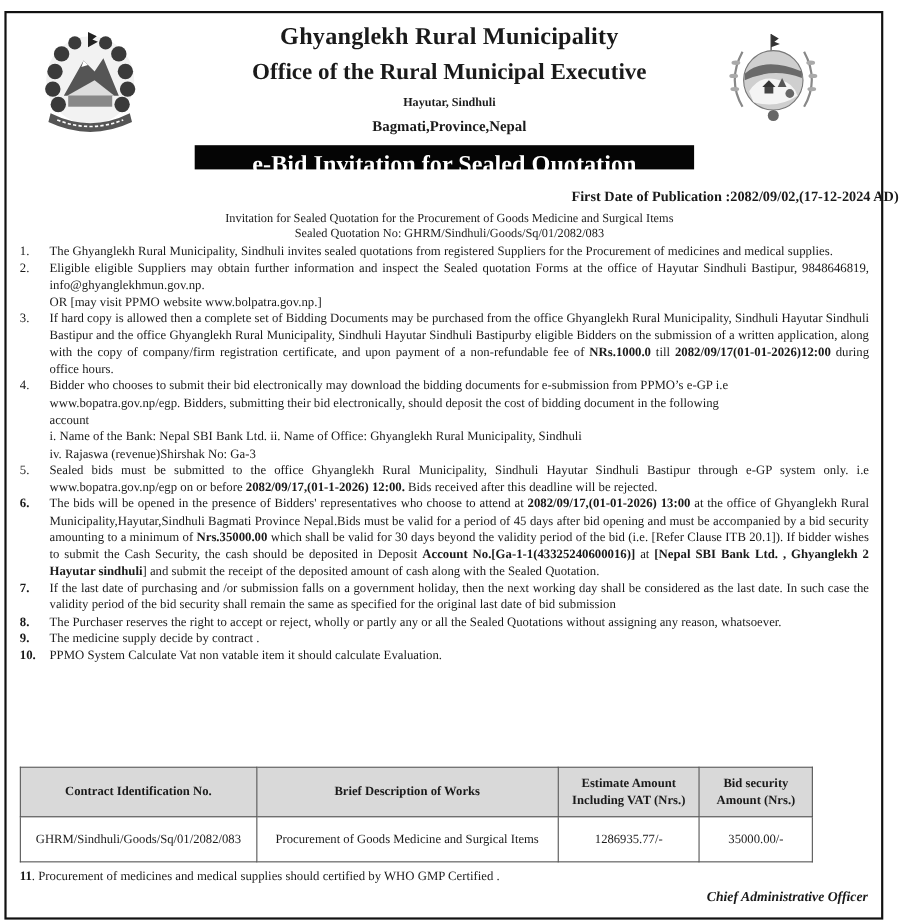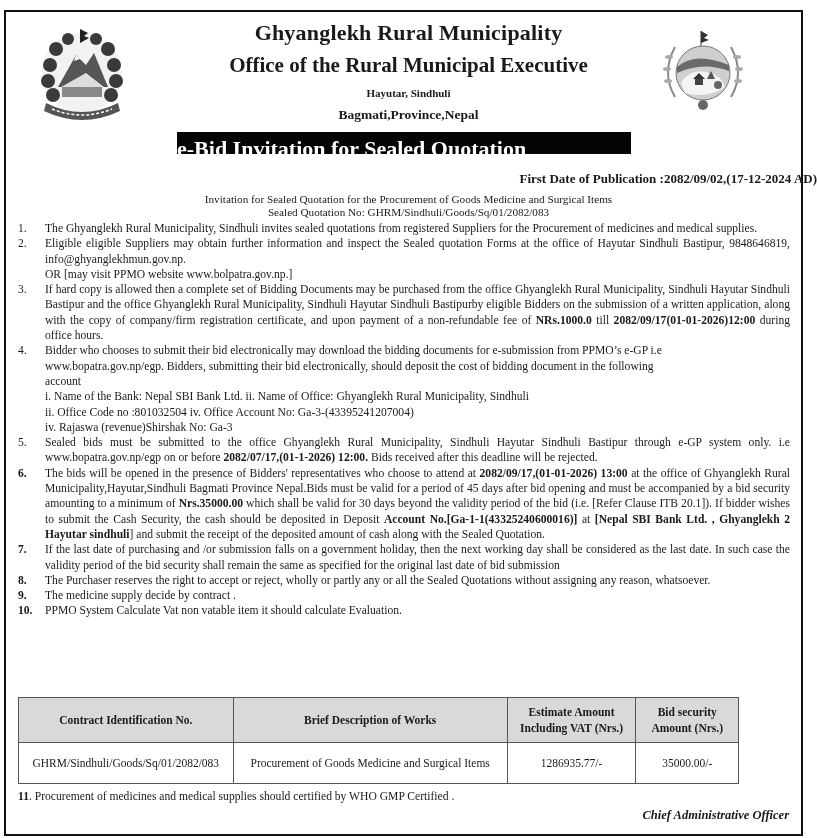--- a/index.html
+++ b/index.html
@@ -5,21 +5,21 @@
   html, body { margin:0; padding:0; background:#ffffff; }
   body { width:817px; height:838px; position:relative; overflow:hidden; font-family:"Liberation Serif", "DejaVu Serif", serif; color:#1a1a1a; }
   .frame { position:absolute; left:4px; top:10px; width:799px; height:826px; border:2px solid #111; box-sizing:border-box; }
   .emblem-left { position:absolute; left:36px; top:25px; width:92px; height:100px; }
   .emblem-right { position:absolute; left:655px; top:27px; width:96px; height:96px; }
   .hdr { position:absolute; left:0; width:817px; text-align:center; font-weight:bold; }
   .h1 { top:20px; font-size:22px; letter-spacing:0.2px; }
   .h2 { top:53px; font-size:21px; }
   .h3 { top:87px; font-size:11px; }
   .h4 { top:107px; font-size:13.5px;font-family:Liberation Serif, serif; }
-  .banner { position:absolute; left:177px; top:132px; width:454px; height:22px; background:#050505; color:#fff; text-align:left; font-weight:bold; font-size:22px; line-height:33px; }
+  .banner { position:absolute; left:177px; top:132px; width:454px; height:22px; background:#050505; color:#fff; text-align:center; font-weight:bold; font-size:22px; line-height:33px; }
   .pubdate { position:absolute; left:0; width:817px; top:171px; text-align:right; font-weight:bold; font-size:13px; }
   .intro { position:absolute; left:0; width:817px; text-align:center; font-size:11.2px; }
   .intro1 { top:193px; }
   .intro2 { top:206px; }
   .items { position:absolute; left:18px; top:221px; width:772px; font-size:11.6px; line-height:15.3px; }
   .item { display:flex; }
   .num { width:27px; flex:0 0 27px; }
   .num.b { font-weight:bold; }
   .txt { flex:1; text-align:justify; }
   .txt b { font-weight:bold; }
@@ -109,27 +109,26 @@
   </div>
   <div class="item">
     <span class="num">3.</span>
     <span class="txt"><span>If hard copy is allowed then a complete set of Bidding Documents may be purchased from the office Ghyanglekh Rural Municipality, Sindhuli Hayutar Sindhuli Bastipur and the office Ghyanglekh Rural Municipality, Sindhuli Hayutar Sindhuli Bastipurby eligible Bidders on the submission of a written application, along with the copy of company/firm registration certificate, and upon payment of a non-refundable fee of </span><b>NRs.1000.0</b><span> till </span><b>2082/09/17(01-01-2026)12:00</b><span> during office hours.</span></span>
   </div>
   <div class="item">
     <span class="num">4.</span>
     <span class="txt">
       <span style="display:block;text-align:left;width:620px;">Bidder who chooses to submit their bid electronically may download the bidding documents for e-submission from PPMO’s e-GP i.e www.bopatra.gov.np/egp. Bidders, submitting their bid electronically, should deposit the cost of bidding document in the following account</span>
       <span class="bline" style="display:block;">i. Name of the Bank: Nepal SBI Bank Ltd. ii. Name of Office: Ghyanglekh Rural Municipality, Sindhuli</span>
-      <span class="bline" style="display:block;">ii. Office Code no :801032504 iv. Office Account No: Ga-3-(43395241207004)</span>
       <span class="bline" style="display:block;">iv. Rajaswa (revenue)Shirshak No: Ga-3</span>
     </span>
   </div>
   <div class="item">
     <span class="num">5.</span>
-    <span class="txt"><span>Sealed bids must be submitted to the office Ghyanglekh Rural Municipality, Sindhuli Hayutar Sindhuli Bastipur through e-GP system only. i.e www.bopatra.gov.np/egp on or before </span><b>2082/07/17,(01-1-2026) 12:00.</b><span> Bids received after this deadline will be rejected.</span></span>
+    <span class="txt"><span>Sealed bids must be submitted to the office Ghyanglekh Rural Municipality, Sindhuli Hayutar Sindhuli Bastipur through e-GP system only. i.e www.bopatra.gov.np/egp on or before </span><b>2082/09/17,(01-1-2026) 12:00.</b><span> Bids received after this deadline will be rejected.</span></span>
   </div>
   <div class="item">
     <span class="num b">6.</span>
     <span class="txt"><span>The bids will be opened in the presence of Bidders' representatives who choose to attend at </span><b>2082/09/17,(01-01-2026) 13:00</b><span> at the office of Ghyanglekh Rural Municipality,Hayutar,Sindhuli Bagmati Province Nepal.Bids must be valid for a period of 45 days after bid opening and must be accompanied by a bid security amounting to a minimum of </span><b>Nrs.35000.00</b><span> which shall be valid for 30 days beyond the validity period of the bid (i.e. [Refer Clause ITB 20.1]). If bidder wishes to submit the Cash Security, the cash should be deposited in Deposit </span><b>Account No.[Ga-1-1(43325240600016)]</b><span> at </span><b>[Nepal SBI Bank Ltd. , Ghyanglekh 2 Hayutar sindhuli</b><span>] and submit the receipt of the deposited amount of cash along with the Sealed Quotation.</span></span>
   </div>
   <div class="item">
     <span class="num b">7.</span>
     <span class="txt">If the last date of purchasing and /or submission falls on a government holiday, then the next working day shall be considered as the last date. In such case the validity period of the bid security shall remain the same as specified for the original last date of bid submission</span>
   </div>
   <div class="item">

